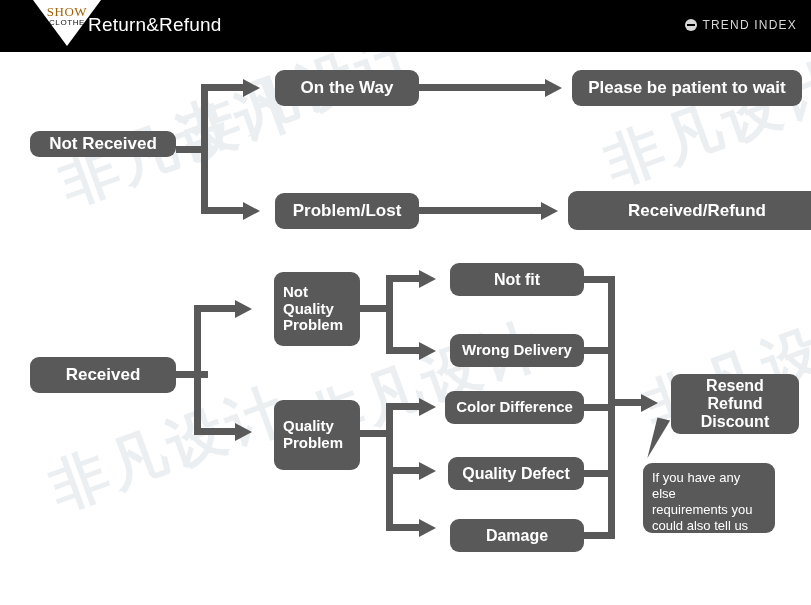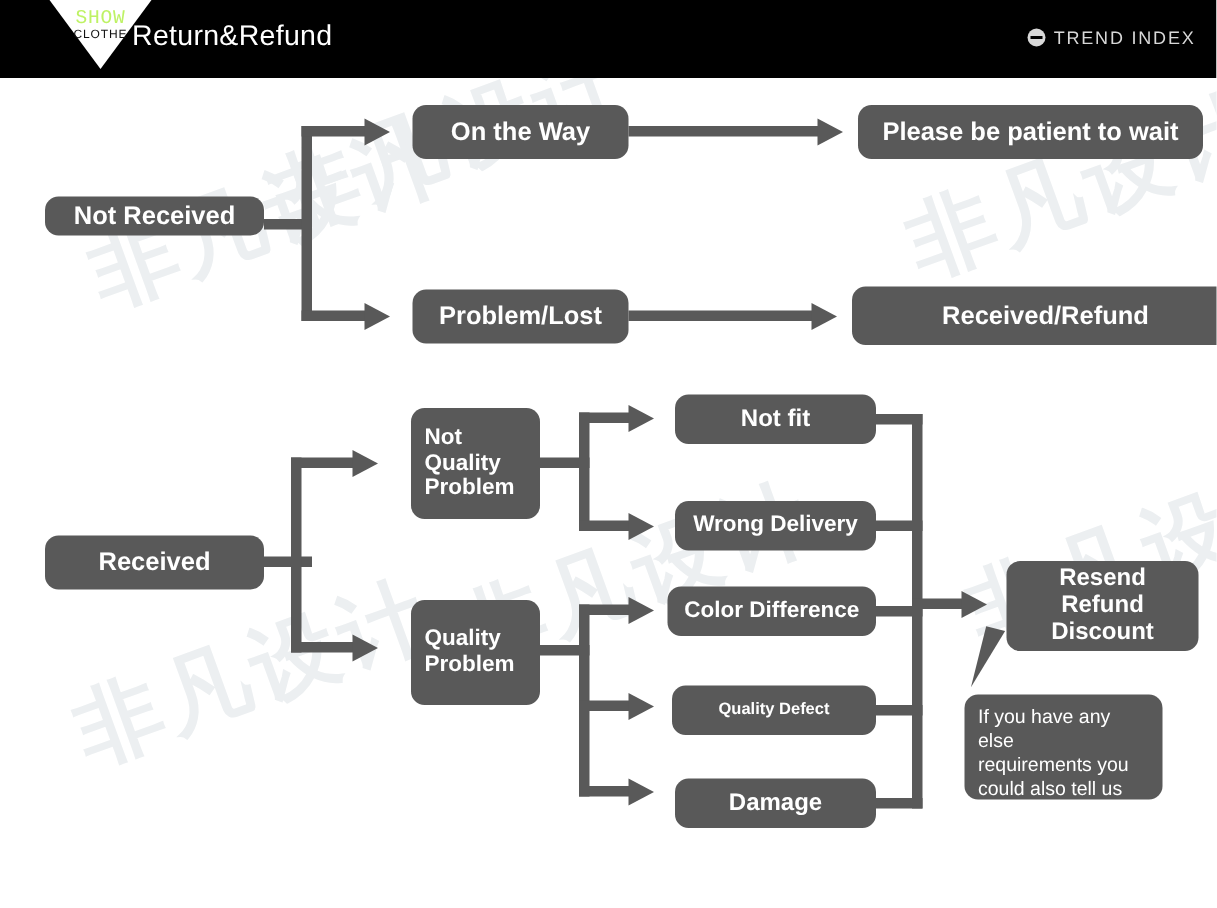--- a/index.html
+++ b/index.html
@@ -36,22 +36,22 @@
   }
   .logo-tri{
     position:absolute;left:0;top:0;
     width:0;height:0;
     border-left:34px solid transparent;
     border-right:34px solid transparent;
     border-top:46px solid #ffffff;
   }
   .logo-show{
     position:absolute;left:0;top:4px;width:68px;text-align:center;
-    font-size:13px;font-weight:400;color:#bef264;letter-spacing:0.5px;
-    font-family:Liberation Mono, monospace;
+    font-size:13px;font-weight:400;color:#a16207;letter-spacing:0.5px;
+    font-family:Liberation Serif, serif;
   }
   .logo-clothe{
     position:absolute;left:0;top:18px;width:68px;text-align:center;
     font-size:8px;font-weight:400;color:#111;letter-spacing:0.6px;
     font-family:"Liberation Sans", sans-serif;
   }
   .header-title{
     position:absolute;left:88px;top:14px;
     color:#ffffff;font-size:19px;font-weight:400;letter-spacing:0.2px;
   }
@@ -216,21 +216,21 @@
 
   <div class="node" style="left:450px;top:263px;width:134px;height:33px;font-size:16px;">
     <span class="lbl">Not fit</span>
   </div>
   <div class="node" style="left:450px;top:334px;width:134px;height:33px;font-size:15px;">
     <span class="lbl">Wrong Delivery</span>
   </div>
   <div class="node" style="left:445px;top:391px;width:139px;height:33px;font-size:15px;">
     <span class="lbl">Color Difference</span>
   </div>
-  <div class="node" style="left:448px;top:457px;width:136px;height:33px;font-size:11px;">
+  <div class="node" style="left:448px;top:457px;width:136px;height:33px;font-size:16px;">
     <span class="lbl">Quality Defect</span>
   </div>
   <div class="node" style="left:450px;top:519px;width:134px;height:33px;font-size:16px;">
     <span class="lbl">Damage</span>
   </div>
 
   <div class="ln" style="left:584px;top:276px;width:31px;height:7px;"></div>
   <div class="ln" style="left:584px;top:347px;width:31px;height:7px;"></div>
   <div class="ln" style="left:584px;top:404px;width:31px;height:7px;"></div>
   <div class="ln" style="left:584px;top:470px;width:31px;height:7px;"></div>

